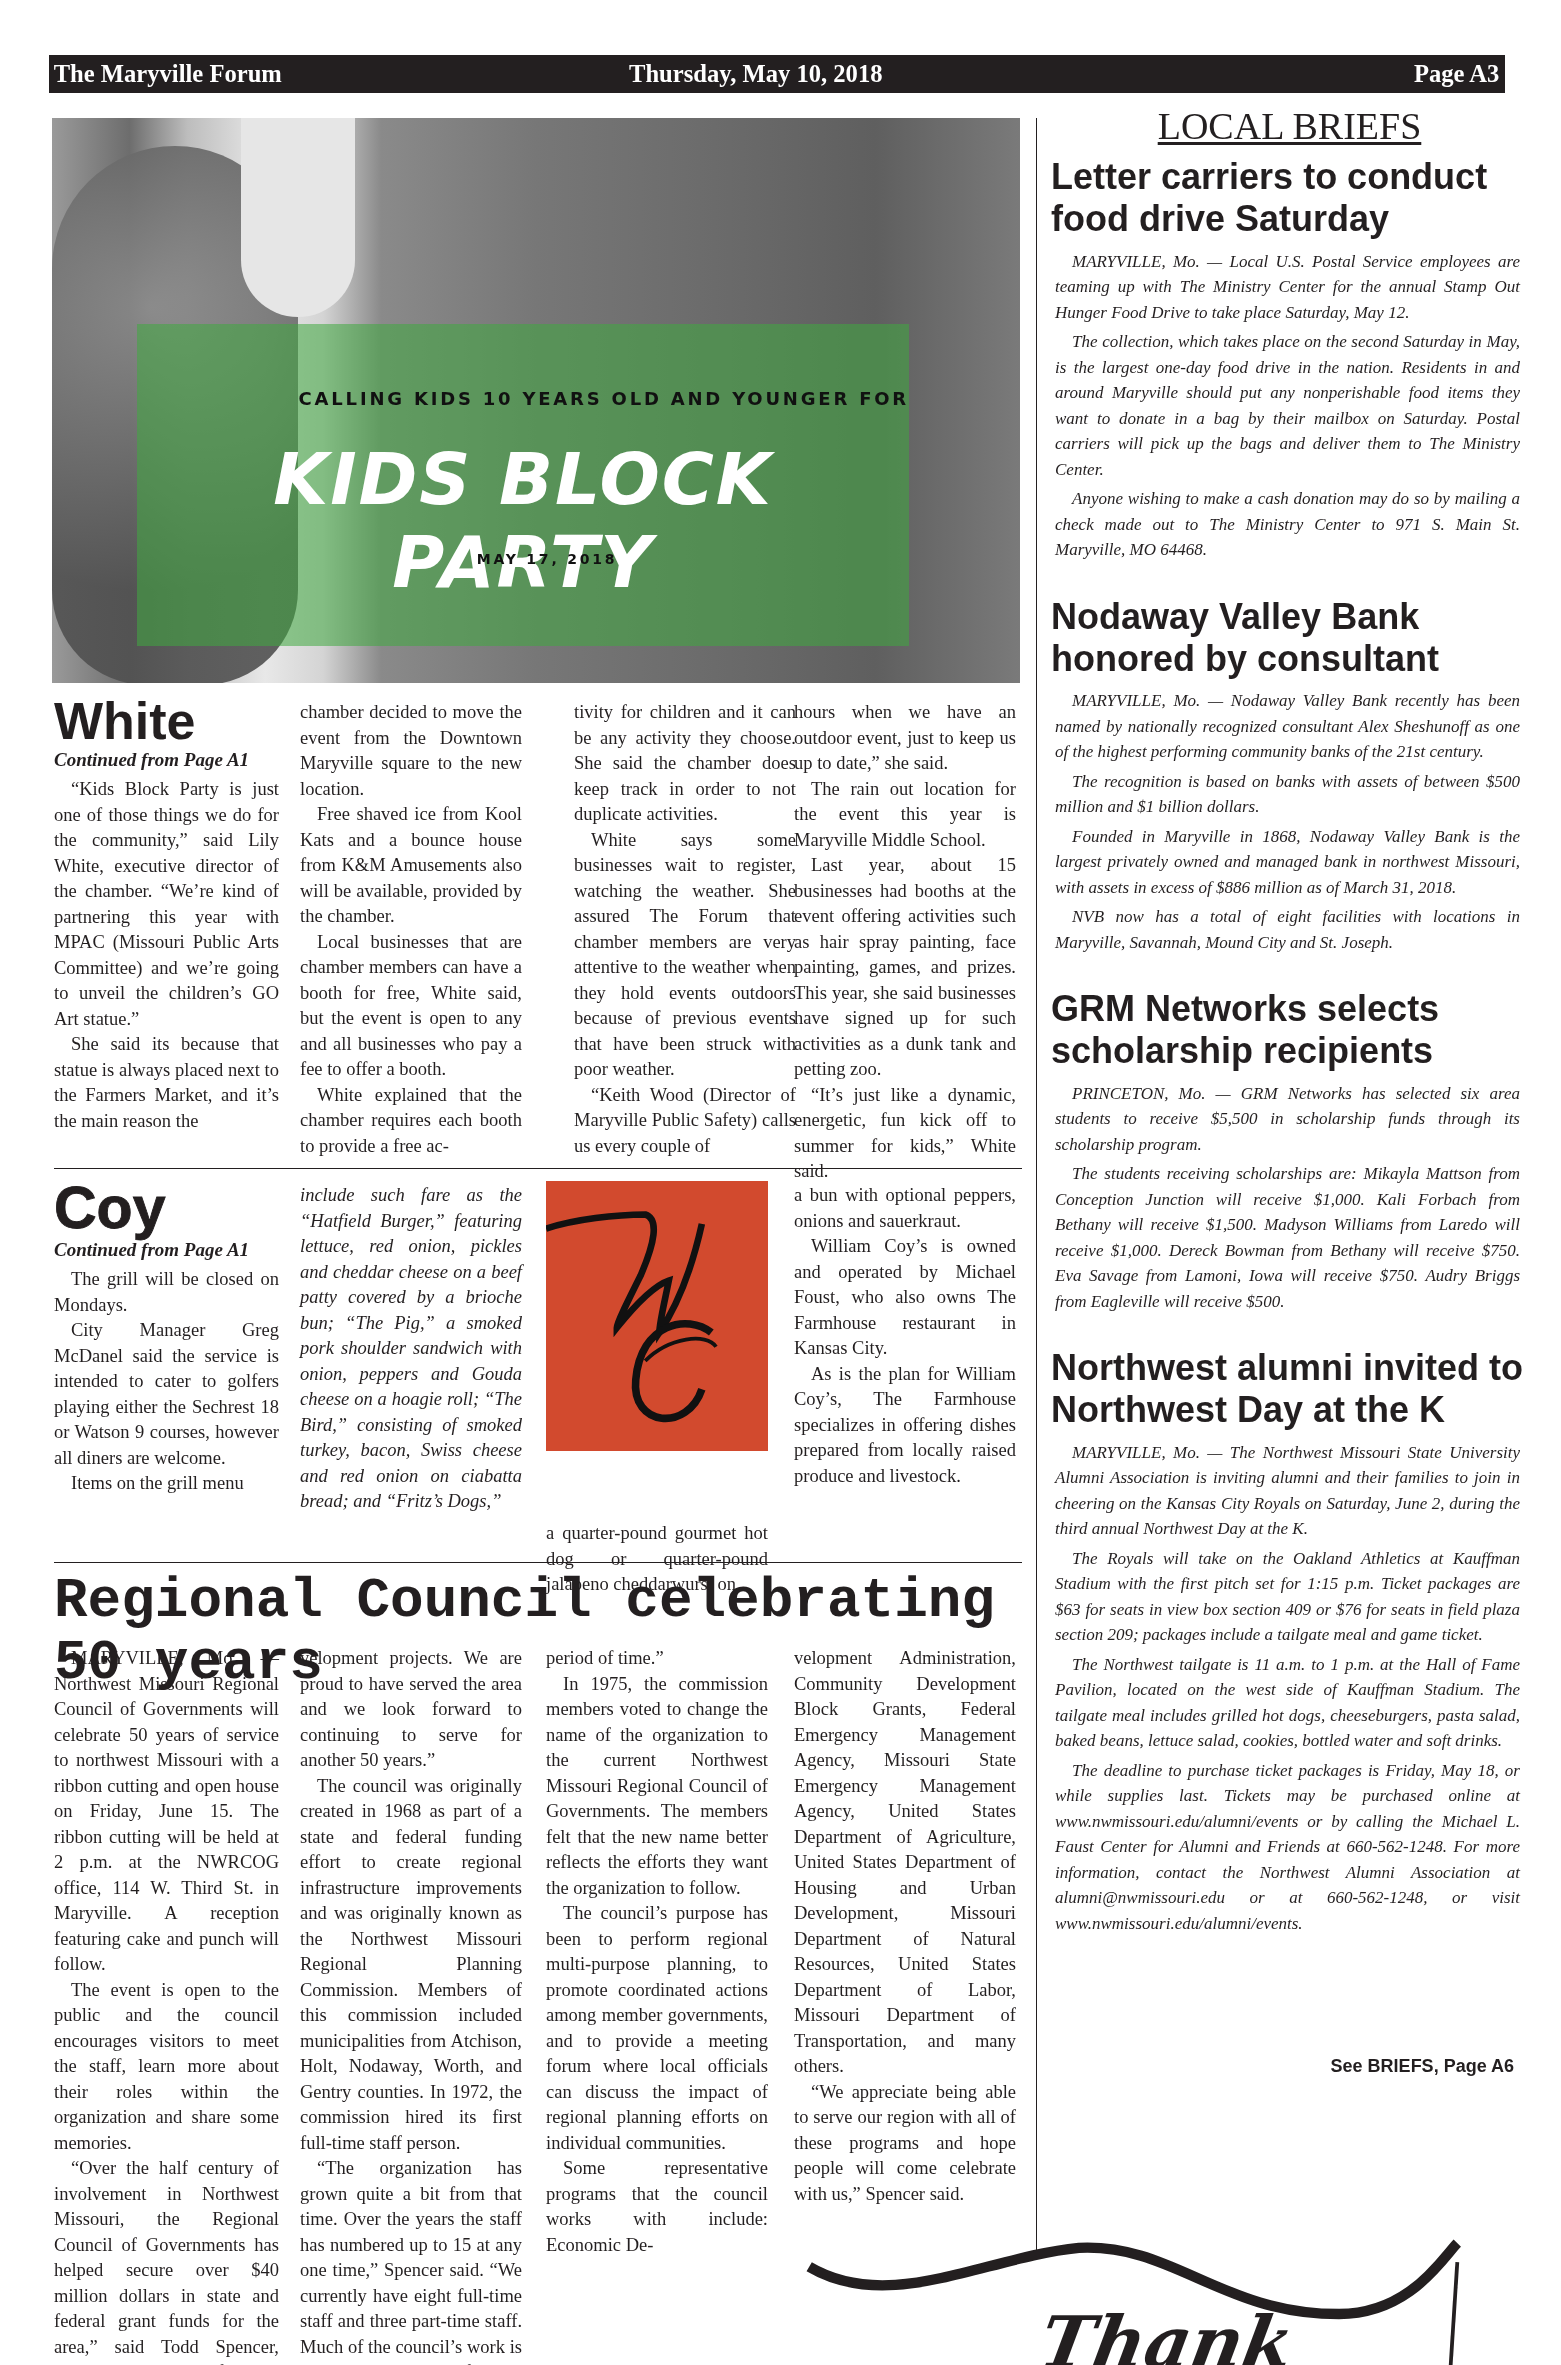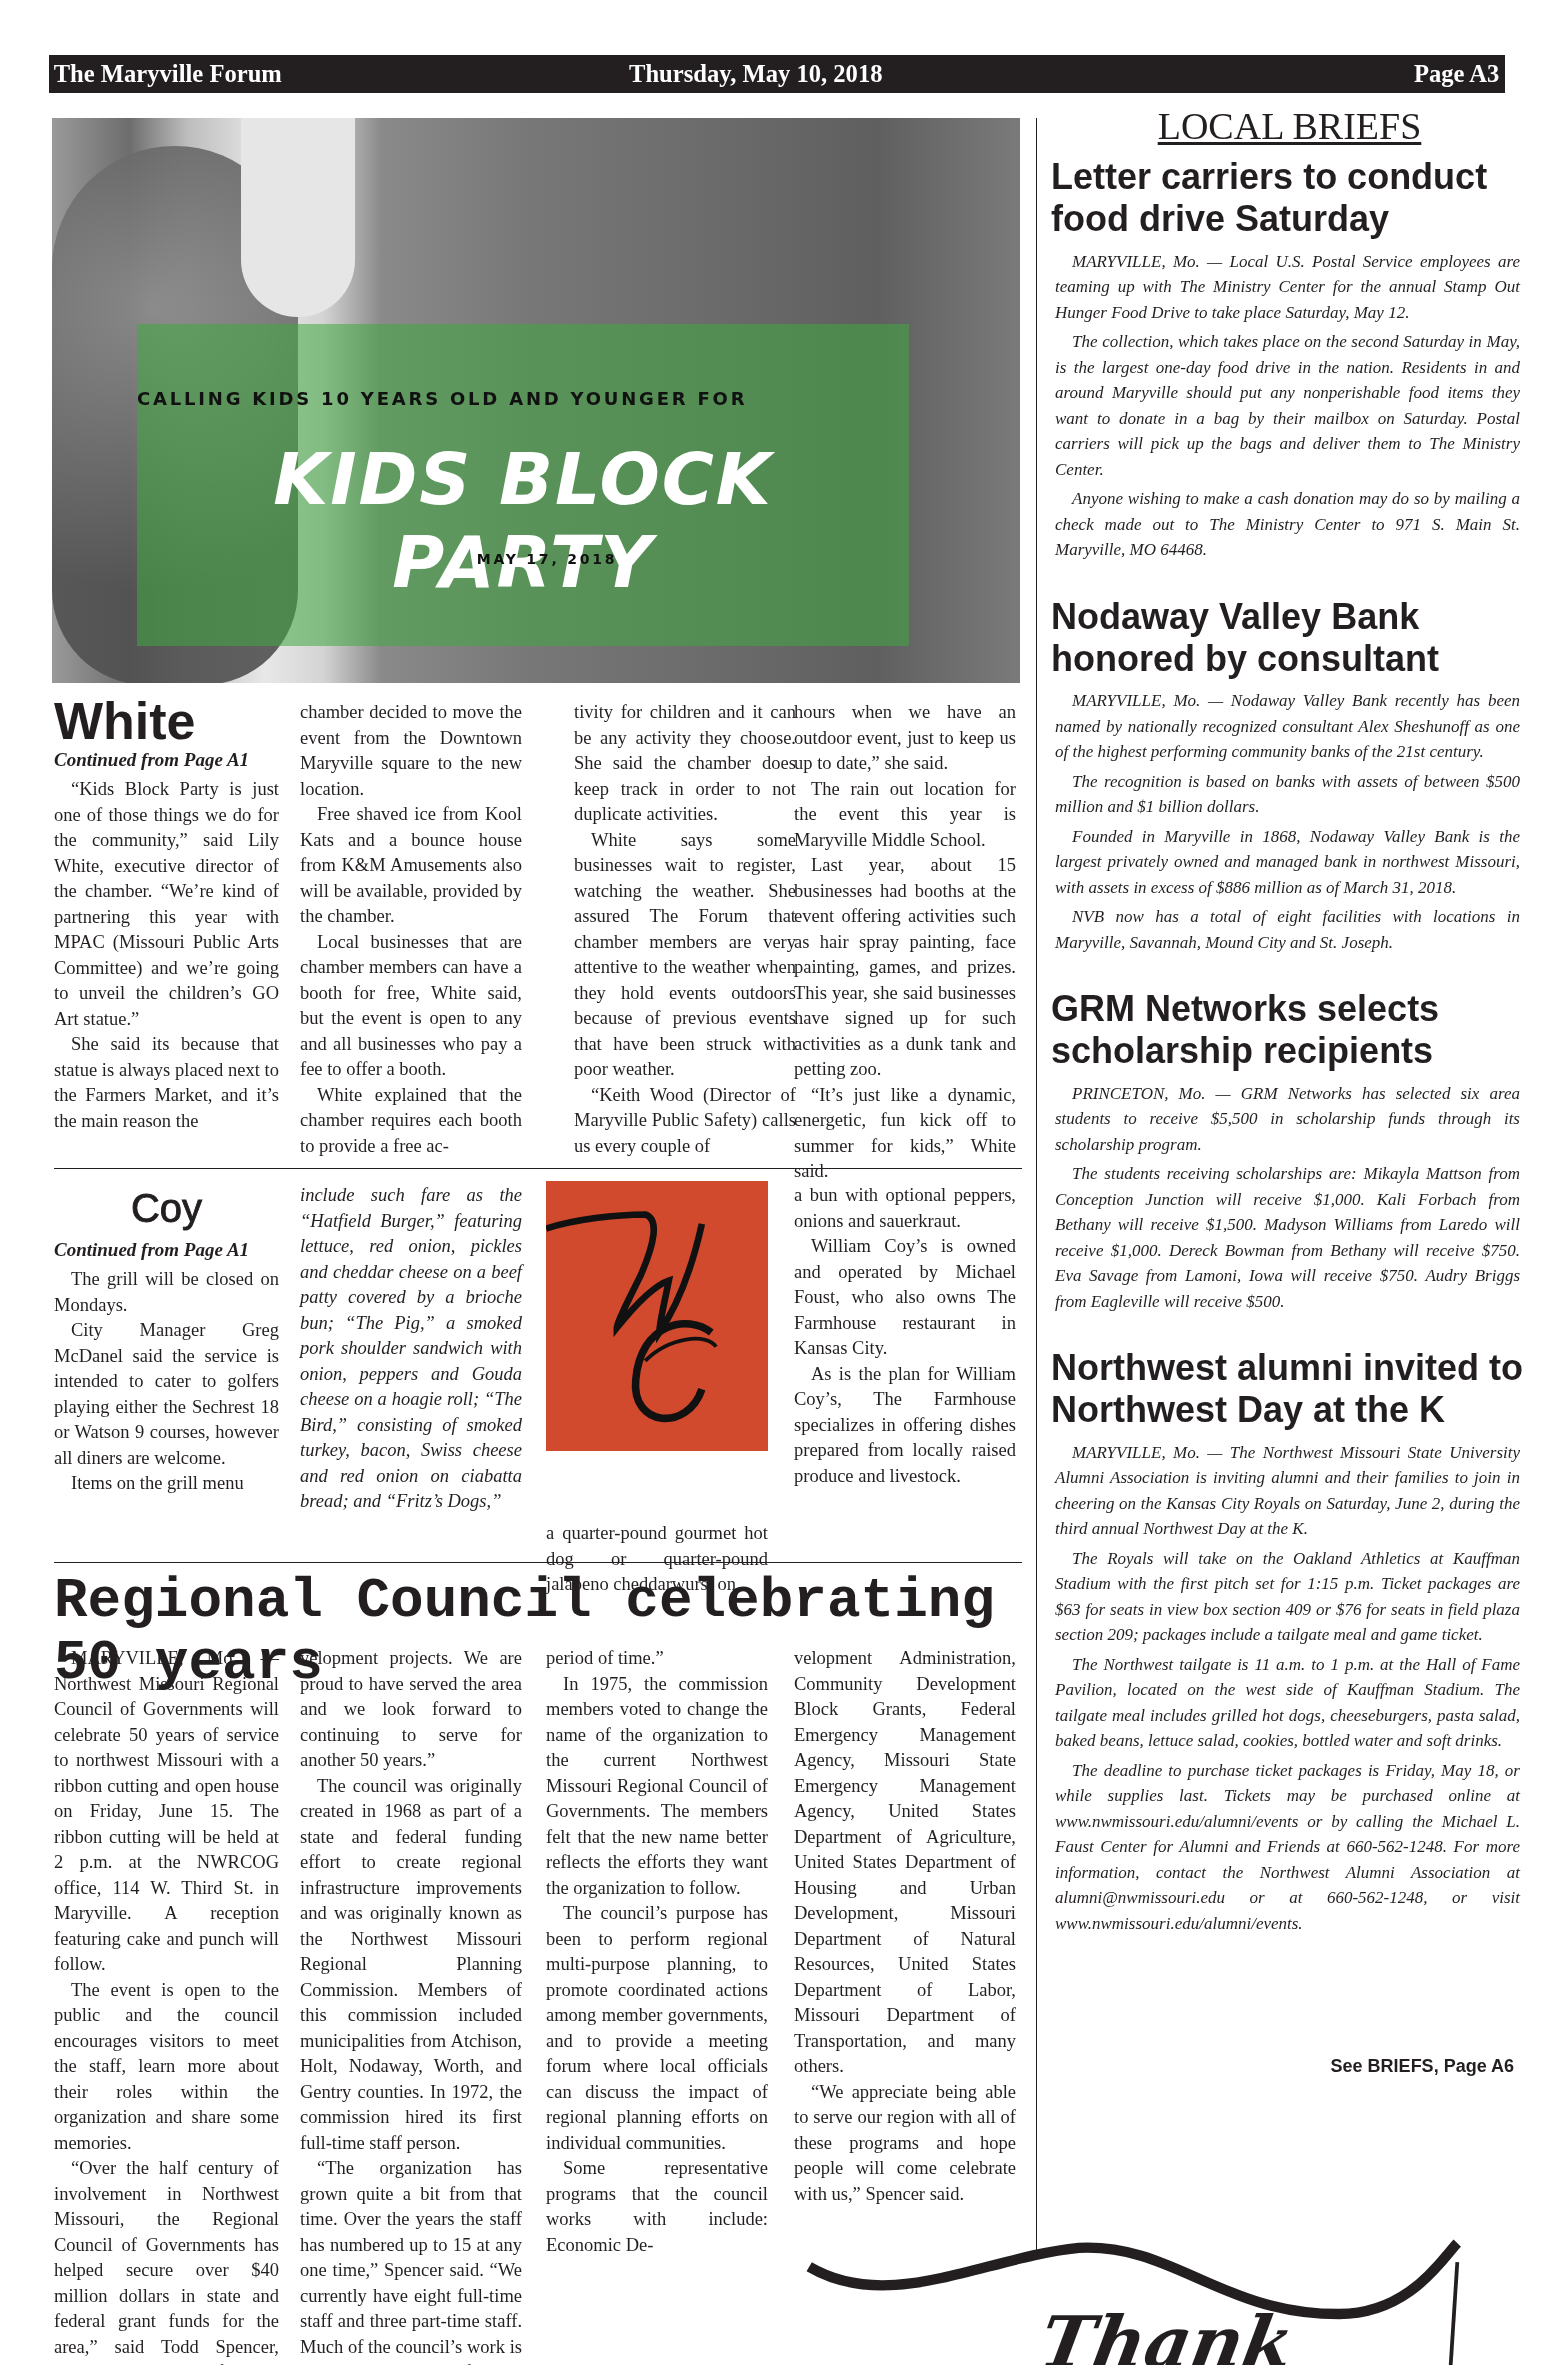--- a/index.html
+++ b/index.html
@@ -15,21 +15,21 @@
   .cont { font-style: italic; font-weight: bold; font-size: 19px; margin: 1.9px 0 6.6px; }
   .rule { background: #231f20; }
   .col { position: absolute; }
   
   .hero { left: 52px; top: 118px; width: 968px; height: 565px; overflow: hidden;
           background: linear-gradient(90deg, #9a9a9a 0%, #6d6d6d 8%, #bdbdbd 14%, #e8e8e8 22%, #d4d4d4 28%, #8a8a8a 34%, #777 50%, #6a6a6a 70%, #5f5f5f 85%, #7a7a7a 100%); }
   .hero .bear { position: absolute; left: 0; top: 28px; width: 246px; height: 539px; border-radius: 123px 123px 95px 95px;
                 background: radial-gradient(circle at 40% 30%, #8b8b8b, #505050 70%); opacity: .9; }
   .hero .hand { position: absolute; left: 189px; top: 0; width: 114px; height: 199px; background: #e6e6e6; border-radius: 0 0 57px 57px; }
   .hero .overlay { position: absolute; left: 85px; top: 206px; width: 772px; height: 322px; background: rgba(64,170,64,0.55); }
-  .hero .h-sub { position: absolute; left: 0; width: 100%; text-align: left; top: 64px; font-family: "DejaVu Sans", sans-serif;
+  .hero .h-sub { position: absolute; left: 0; width: 100%; text-align: right; top: 64px; font-family: "DejaVu Sans", sans-serif;
                  font-size: 18px; letter-spacing: 2.8px; color: #111; font-weight: bold; }
   .hero .h-title { position: absolute; left: 0; width: 100%; text-align: center; top: 114px; font-family: "DejaVu Sans", sans-serif;
                    font-size: 71px; font-weight: bold; color: #fff; font-style: italic; letter-spacing: 1.9px; }
   .hero .h-date { position: absolute; left: 0; width: 100%; text-align: center; top: 227px; font-family: "DejaVu Sans", sans-serif;
                   font-size: 14px; letter-spacing: 2.8px; color: #111; font-weight: bold; margin-left: 24px; }
   .briefs-title { font-family: "Liberation Serif", serif; font-size: 38px; text-decoration: underline; text-underline-offset: 2.8px; text-align: center; }
   .brief-head { font-family: "Liberation Sans", sans-serif; font-weight: bold; font-size: 36px; line-height: 42px; margin: 0 0 8.5px; }
   .brief-body { font-size: 17px; line-height: 25.5px; text-align: justify; }
   .brief-body p { margin: 4px; text-indent: 17px; font-style: italic; }
   .logo-box { background: #d24a2e; }
@@ -79,21 +79,21 @@
 <div class="col body-text" id="party-col4" style="left:794px; top:700px; width:222px;">
     <p style="text-indent: 0px;">hours when we have an outdoor event, just to keep us up to date,” she said.</p>
     <p>The rain out location for the event this year is Maryville Middle School.</p>
     <p>Last year, about 15 businesses had booths at the event offering activities such as hair spray painting, face painting, games, and prizes. This year, she said businesses have signed up for such activities as a dunk tank and petting zoo.</p>
     <p>“It’s just like a dynamic, energetic, fun kick off to summer for kids,” White said.</p>
   </div>
 
 <div class="abs rule" style="left:54px; top:1168px; width:968px; height:1.4px;"></div>
 
 <div class="col" style="left:54px; top:1180px; width:225px;">
-  <div class="sans-head" style="font-size:40px; line-height:57px; font-weight:normal;text-align:center; -webkit-text-stroke:0.9px #231f20;">Coy</div>
+  <div class="sans-head" style="font-size:59px; line-height:57px; font-weight:bold; -webkit-text-stroke:0.9px #231f20;">Coy</div>
   <div class="cont">Continued from Page A1</div>
   <div class="body-text" id="coy-col1">
       <p>The grill will be closed on Mondays.</p>
       <p>City Manager Greg McDanel said the service is intended to cater to golfers playing either the Sechrest 18 or Watson 9 courses, however all diners are welcome.</p>
       <p>Items on the grill menu</p>
     </div>
 </div>
 <div class="col body-text" id="coy-col2" style="left:300px; top:1183px; width:222px;font-style:italic;">
     <p style="text-indent: 0px;">include such fare as the “Hatfield Burger,” featuring lettuce, red onion, pickles and cheddar cheese on a beef patty covered by a brioche bun; “The Pig,” a smoked pork shoulder sandwich with onion, peppers and Gouda cheese on a hoagie roll; “The Bird,” consisting of smoked turkey, bacon, Swiss cheese and red onion on ciabatta bread; and “Fritz’s Dogs,”</p>
   </div>

